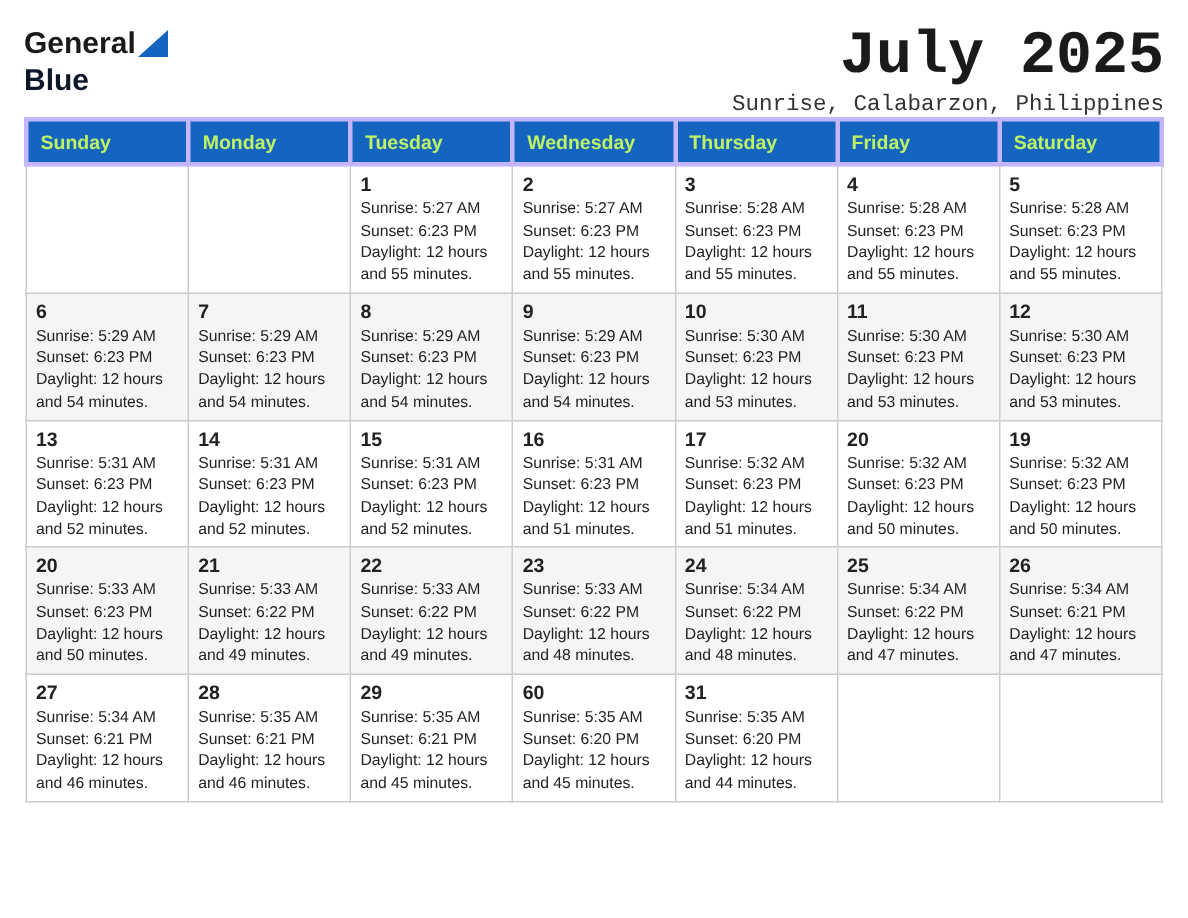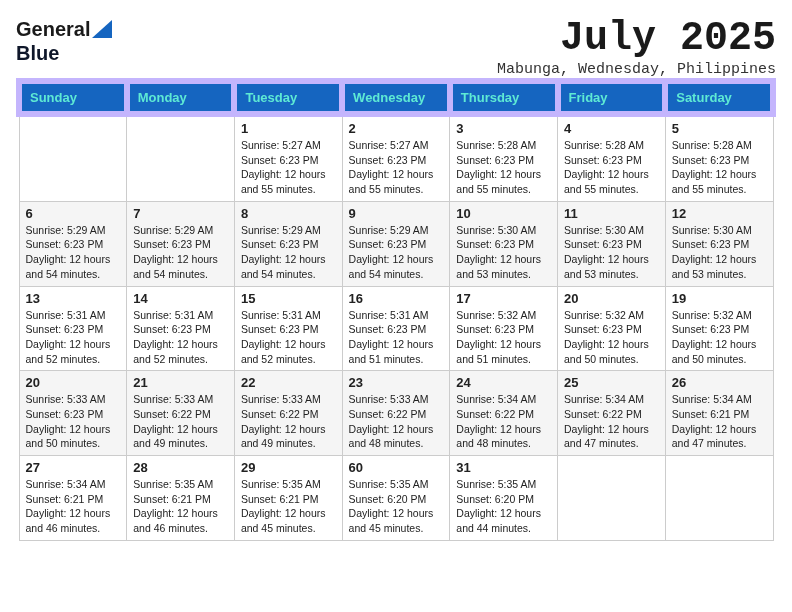--- a/index.html
+++ b/index.html
@@ -29,26 +29,26 @@
       text-align: right;
       font-family: Liberation Mono, monospace;
     }
     .calendar-table {
       width: 100%;
       border-collapse: collapse;
       border: 1px solid #ccc;
     }
     .calendar-table th {
       background-color: #1565c0;
-      color: #5eead4;
+      color: #bef264;
       padding: 6px 8px;
       text-align: left;
       font-size: 13px;
       font-weight: bold;
-      border: 6px solid #c4b5fd;
+      border: 3px solid #c4b5fd;
     }
     .calendar-table td {
       border: 1px solid #ccc;
       vertical-align: top;
       padding: 4px 6px;
       width: calc(100% / 7);
       min-height: 80px;
       font-size: 11px;
       color: #222;
       background: #fff;
@@ -89,21 +89,21 @@
           <polygon points="0,22 20,22 20,4" fill="#1565c0"></polygon>
         </svg>
       </span>
     </div>
     <div>
       <span style="font-size:20px;font-weight:bold;color:#0f172a;">Blue</span>
     </div>
   </div>
   <div class="title-section">
     <div style="font-size:40px;font-weight:bold;color:#1a1a1a;">July 2025</div>
-    <div style="font-size:15px;color:#333;">Mabunga, Wednesday, Philippines</div>
+    <div style="font-size:15px;color:#333;">Sunrise, Calabarzon, Philippines</div>
   </div>
 </div>
 
 <table class="calendar-table">
   <thead>
     <tr>
       <th>Sunday</th>
       <th>Monday</th>
       <th>Tuesday</th>
       <th>Wednesday</th>

